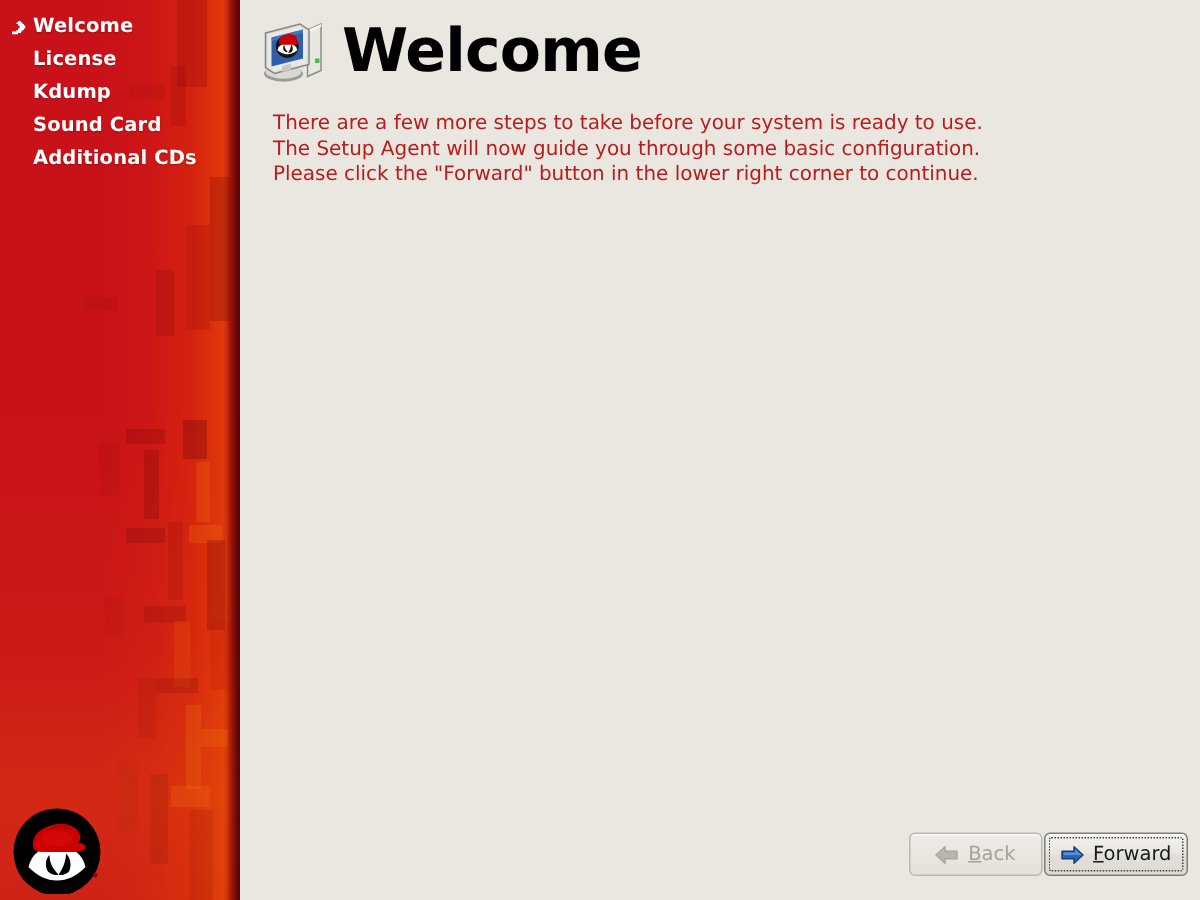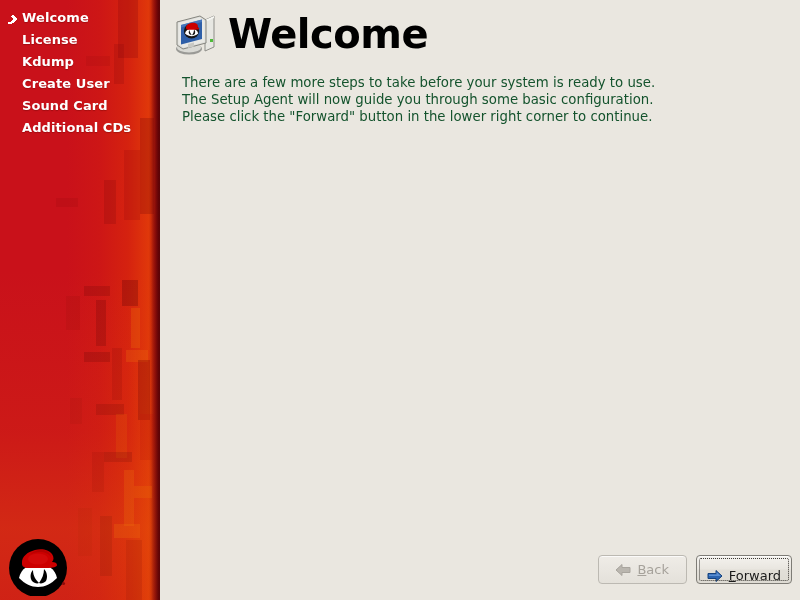--- a/index.html
+++ b/index.html
@@ -117,31 +117,31 @@
     letter-spacing: -0.5px;
   }
 
   #body-text {
     position: absolute;
     left: 22px;
     top: 74px;
     width: 500px;
     font-size: 13.3px;
     line-height: 17px;
-    color: #14532d;
+    color: #b91c1c;
     white-space: pre-line;
   }
 
   
   #button-bar {
     position: absolute;
     right: 8px;
     bottom: 16px;
     display: flex;
-    gap: 9px;
+    gap: 1px;
   }
   .btn {
     box-sizing: border-box;
     height: 29px;
     min-width: 89px;
     padding: 0 10px;
     border-radius: 4px;
     border: 1px solid #a09e98;
     background: linear-gradient(to bottom, #f4f2ee 0%, #e9e6e0 48%, #e2dfd8 52%, #dedbd3 100%);
     display: flex;
@@ -152,21 +152,20 @@
     color: #1a1a1a;
     box-shadow: inset 0 1px 0 rgba(255,255,255,0.75);
   }
   .btn.disabled {
     color: #a6a29b;
     border-color: #bcb9b2;
     background: linear-gradient(to bottom, #efece7 0%, #e9e6e0 55%, #e4e1da 100%);
   }
   .btn.focused {
     border: 1px solid #7e7c76;
-    align-items: flex-end;
   }
   .btn .focus-ring {
     position: absolute;
     left: 2px; right: 2px; top: 2px; bottom: 2px;
     border: 1px dotted #3c3a36;
     border-radius: 2px;
     pointer-events: none;
   }
   .btn { position: relative; }
   .btn-label .mnem { text-decoration: underline; }
@@ -226,24 +225,20 @@
       <div class="nav-item">
         
         <span>License</span>
       </div>
       <div class="nav-item">
         
         <span>Kdump</span>
       </div>
       <div class="nav-item">
         
-        <span>Create User</span>
-      </div>
-      <div class="nav-item">
-        
         <span>Sound Card</span>
       </div>
       <div class="nav-item">
         
         <span>Additional CDs</span>
       </div>
     </div>
 
     <div id="rh-logo">
       <svg width="62" height="58" viewBox="0 0 62 58">

